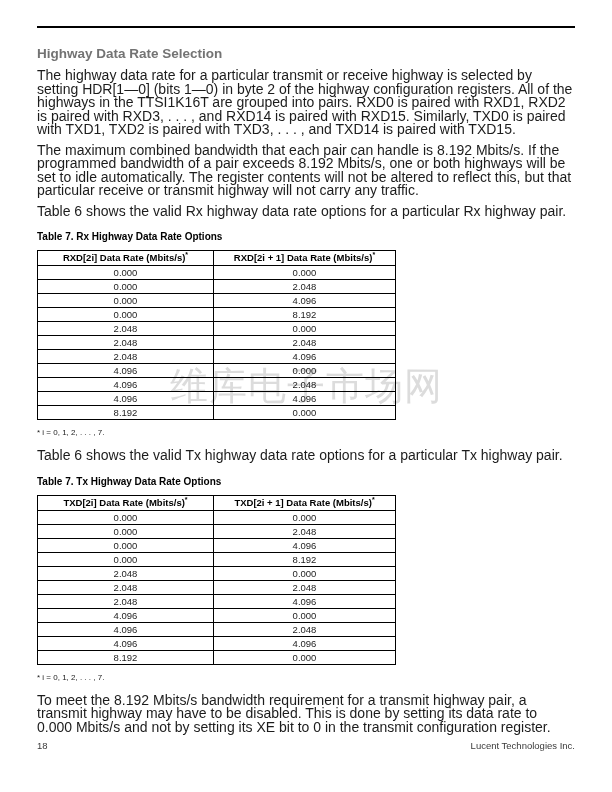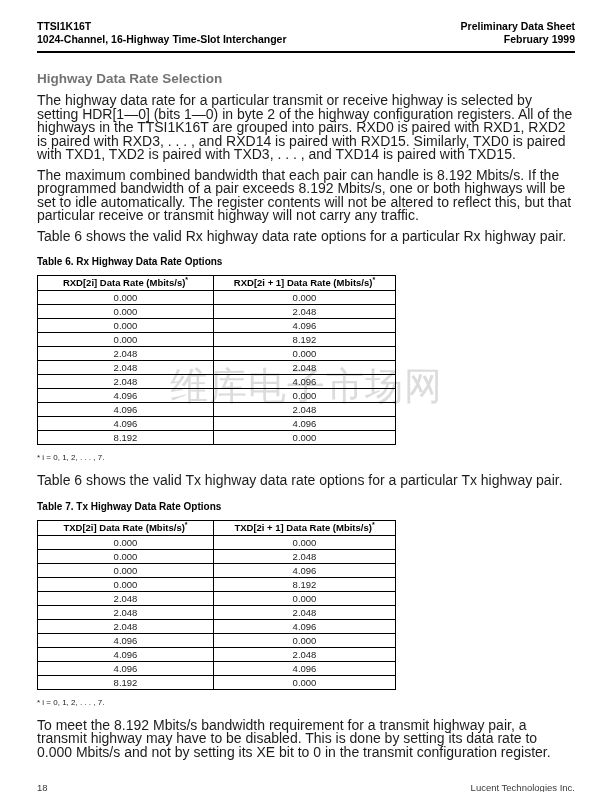--- a/index.html
+++ b/index.html
@@ -91,58 +91,48 @@
   sup.fn-marker { font-size: 7px; vertical-align: super; line-height: 0; }
   .footnote {
     font-size: 8px;
     color: #1c1c1c;
     margin-top: 8px;
   }
   .doc-footer {
     position: absolute;
     left: 37px;
     right: 37px;
-    top: 782px;
+    top: 740px;
     display: flex;
     justify-content: space-between;
     font-size: 9.5px;
     color: #3a3a3a;
     z-index: 1;
   }
   .mt12 { margin-top: 12px !important; }
 </style>
 </head>
 <body>
 
 <div class="page">
 
   <div class="watermark">维库电子市场网</div>
 
   <div class="content">
 
-    <div class="doc-header">
-      <div class="left">
-        <div>TTSI1K16T</div>
-        <div>1024-Channel, 16-Highway Time-Slot Interchanger</div>
-      </div>
-      <div class="right">
-        <div>Preliminary Data Sheet</div>
-        <div>February 1999</div>
-      </div>
-    </div>
 
     <div class="rule"></div>
 
     <h1 class="section-title">Highway Data Rate Selection</h1>
 
     <p class="body-text">The highway data rate for a particular transmit or receive highway is selected by setting HDR[1—0] (bits 1—0) in byte 2 of the highway configuration registers. All of the highways in the TTSI1K16T are grouped into pairs. RXD0 is paired with RXD1, RXD2 is paired with RXD3, . . . , and RXD14 is paired with RXD15. Similarly, TXD0 is paired with TXD1, TXD2 is paired with TXD3, . . . , and TXD14 is paired with TXD15.</p>
     <p class="body-text">The maximum combined bandwidth that each pair can handle is 8.192 Mbits/s. If the programmed bandwidth of a pair exceeds 8.192 Mbits/s, one or both highways will be set to idle automatically. The register contents will not be altered to reflect this, but that particular receive or transmit highway will not carry any traffic.</p>
     <p class="body-text">Table 6 shows the valid Rx highway data rate options for a particular Rx highway pair.</p>
 
-    <div class="table-caption">Table 6. Rx Highway Data Rate Options</div>
+    <div class="table-caption">Table 7. Rx Highway Data Rate Options</div>
     <table class="data-table">
       <colgroup>
           <col class="c1">
           <col class="c2">
         </colgroup>
       <thead>
         <tr>
           <th><span>RXD[2i] Data Rate (Mbits/s)</span><sup class="fn-marker">*</sup></th>
           <th><span>RXD[2i + 1] Data Rate (Mbits/s)</span><sup class="fn-marker">*</sup></th>
         </tr>

